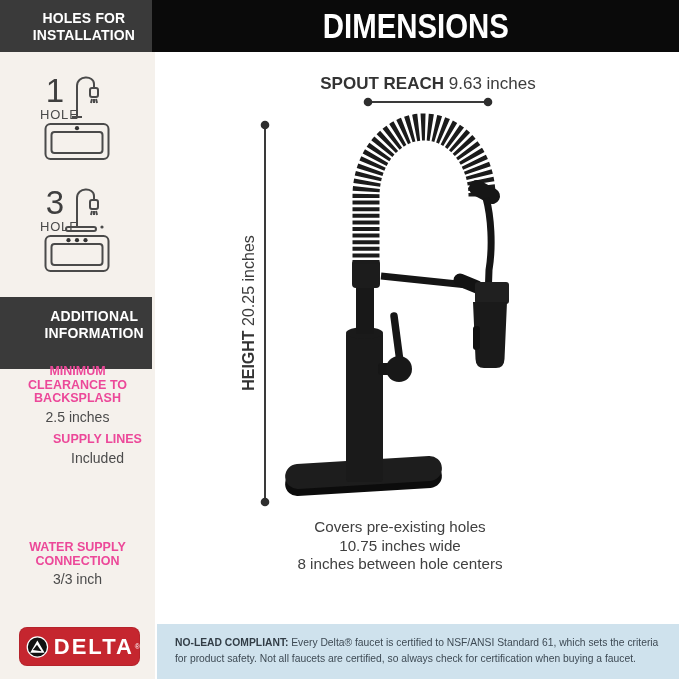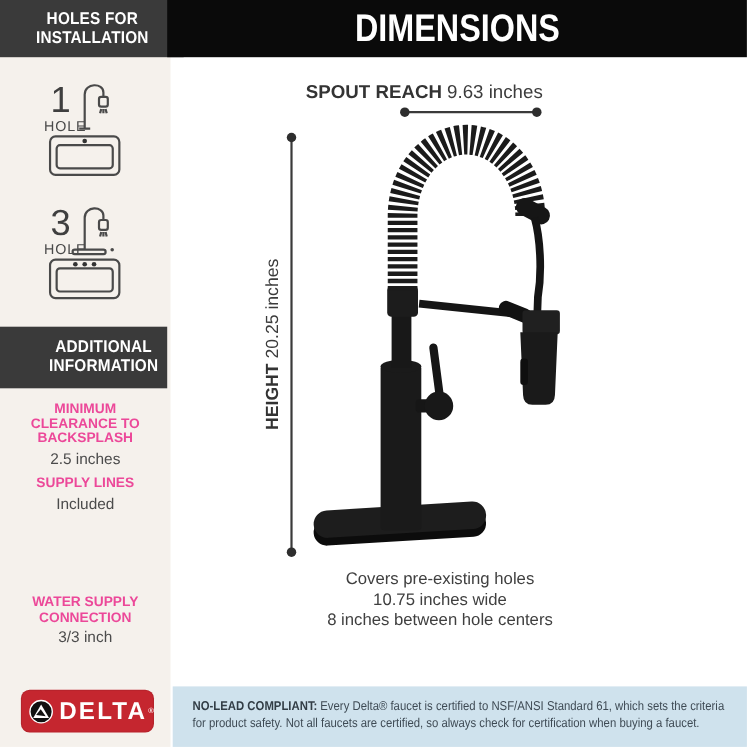--- a/index.html
+++ b/index.html
@@ -27,29 +27,29 @@
     transform:scaleX(.84); transform-origin:center center;
   }
   .condensed { display:inline-block; transform:scaleX(.9); transform-origin:center top; }
 
   
   .hole-num { font-size:33px; font-weight:400; color:#3f3f3f; line-height:30px; text-align:center; }
   .hole-word { font-size:13px; color:#4a4a4a; letter-spacing:.8px; text-align:center; margin-top:1px; }
   .mini-icon { stroke:#4a4a4a; fill:none; stroke-width:2; }
 
   
-  .box-additional { left:0; top:297px; width:152px; height:56px; font-size:15.5px; padding-top:10px;padding-left:36px; }
+  .box-additional { left:0; top:297px; width:152px; height:72px; font-size:15.5px; padding-top:10px;padding-left:36px; }
   .info-item { left:0; width:155px; text-align:center; }
   .info-label { font-size:12.5px; font-weight:bold; color:#ec4899; line-height:13.5px; width:132px; margin:0 auto; }
   .info-value { font-size:14px; color:#4b4b4b; margin-top:3px; }
 
   
   .dim-text { color:#3c3c3c; font-size:17px; white-space:nowrap; }
   .dim-text b { color:#333333; }
-  .spout-text { left:278px; top:74px; width:300px; text-align:left; }
+  .spout-text { left:278px; top:74px; width:300px; text-align:center; }
   .height-text {
     left:160px; top:303px; width:180px; height:20px; text-align:center;
     transform:rotate(-90deg); transform-origin:center center; font-size:16px;
   }
   .deck-block { left:230px; top:518px; width:340px; text-align:center; color:#404040; }
   .deck-title { font-size:17.5px; font-weight:bold; color:#2f2f2f; margin-bottom:5px; }
   .deck-line { font-size:15.2px; line-height:18.5px; }
 
   
   .footer-blue { left:157px; top:624px; width:522px; height:55px; background:#cfe2ed; }
@@ -127,21 +127,21 @@
     <span class="condensed">
       <span>ADDITIONAL</span><br>
       <span>INFORMATION</span>
     </span>
   </div>
 
   <div class="abs info-item" style="top:365px;">
     <div class="info-label">MINIMUM CLEARANCE TO BACKSPLASH</div>
     <div class="info-value">2.5 inches</div>
   </div>
-  <div class="abs info-item" style="top:433px;">
+  <div class="abs info-item" style="top:433px;margin-left:20px;">
     <div class="info-label">SUPPLY LINES</div>
     <div class="info-value">Included</div>
   </div>
   <div class="abs info-item" style="top:541px;">
     <div class="info-label">WATER SUPPLY CONNECTION</div>
     <div class="info-value">3/3 inch</div>
   </div>
 
   <svg class="abs" style="left:230px;top:70px;" width="300" height="450" viewBox="0 0 300 450">
 

